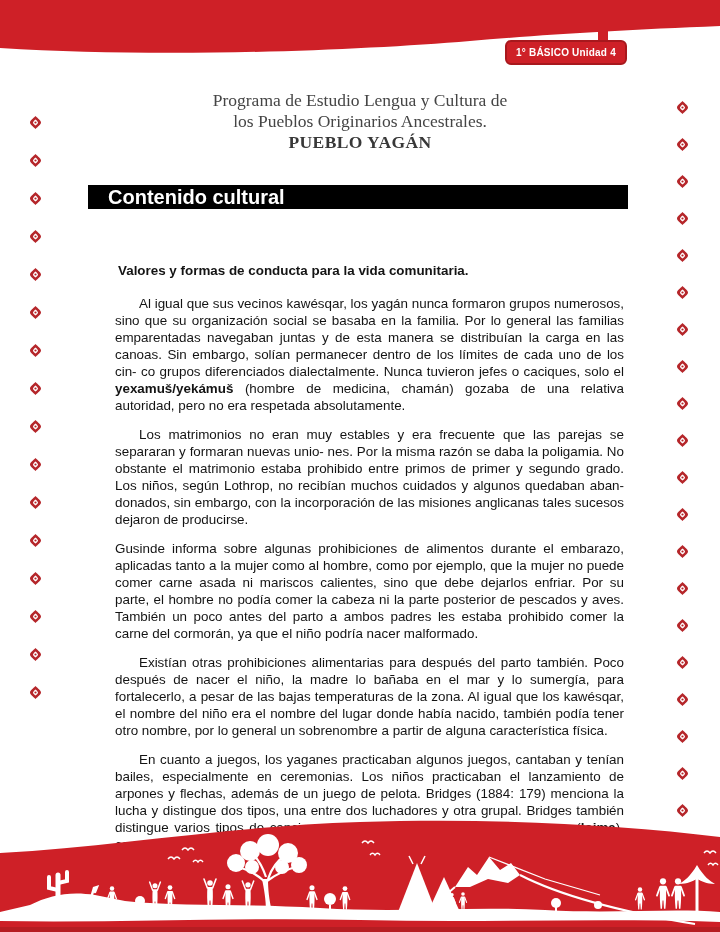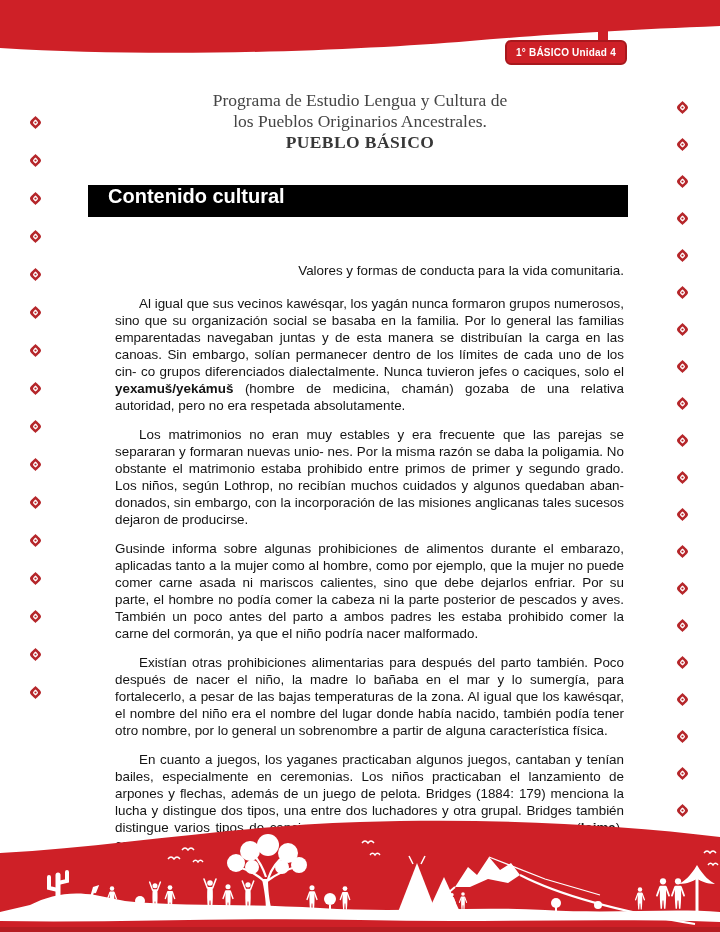--- a/index.html
+++ b/index.html
@@ -18,30 +18,30 @@
   }
   
   .title-block {
     position:absolute; top:90px; left:90px; width:540px; text-align:center;
     font-family:Liberation Serif, serif; font-size:17.5px; line-height:21px;
     color:#454545;
   }
   .title-block .l3 { font-weight:bold; color:#383838; letter-spacing:0.4px; }
   
   .section-banner {
-    position:absolute; left:88px; top:185px; width:540px; height:32px;
+    position:absolute; left:88px; top:185px; width:540px; height:24px;
     background:#000000; color:#ffffff; font-weight:bold; font-size:20px;
-    display:flex; align-items:flex-start; padding-left:20px; box-sizing:border-box;
+    display:flex; align-items:flex-end; padding-left:20px; box-sizing:border-box;
   }
   
   .body-col {
     position:absolute; left:104px; top:254px; width:520px;
     font-size:13.4px; line-height:17px; color:#141414; text-align:justify;
   }
-  .subtitle { font-weight:normal; margin:8px 0 16px 6px; text-align:right; }
+  .subtitle { font-weight:bold; margin:8px 0 16px 14px; text-align:left; }
   p.para { margin:0 0 12px 11px; }
   p.para.indent { text-indent:24px; }
   
   .orn-col { position:absolute; display:flex; flex-direction:column; }
   .orn-left  { left:30px;  top:116px; gap:25px; }
   .orn-right { left:677px; top:101px; gap:24px; }
   .orn-col svg { display:block; }
   
   .footer { position:absolute; left:0; bottom:0; width:720px; height:117px; }
 </style>
@@ -55,21 +55,21 @@
       <path d="M0,0 H720 V26 C620,30 540,35 470,41 C350,51 160,58 0,48 Z" fill="#ce2027"></path>
       <rect x="598" y="24" width="10" height="18" fill="#ce2027"></rect>
     </svg>
   </div>
 
   <div class="unit-badge">1° BÁSICO Unidad 4</div>
 
   <div class="title-block">
     <div class="l1">Programa de Estudio Lengua y Cultura de</div>
     <div class="l2">los Pueblos Originarios Ancestrales.</div>
-    <div class="l3">PUEBLO BÁSICO</div>
+    <div class="l3">PUEBLO YAGÁN</div>
   </div>
 
   <div class="section-banner">
     <span>Contenido cultural</span>
   </div>
 
   <div class="body-col">
     <div class="subtitle">Valores y formas de conducta para la vida comunitaria.</div>
     <div>
         <p class="para indent">Al igual que sus vecinos kawésqar, los yagán nunca formaron grupos numerosos, sino que su organización social se basaba en la familia. Por lo general las familias emparentadas navegaban juntas y de esta manera se distribuían la carga en las canoas. Sin embargo, solían permanecer dentro de los límites de cada uno de los cin- co grupos diferenciados dialectalmente. Nunca tuvieron jefes o caciques, solo el <b>yexamuš/yekámuš</b> (hombre de medicina, chamán) gozaba de una relativa autoridad, pero no era respetada absolutamente.</p>

